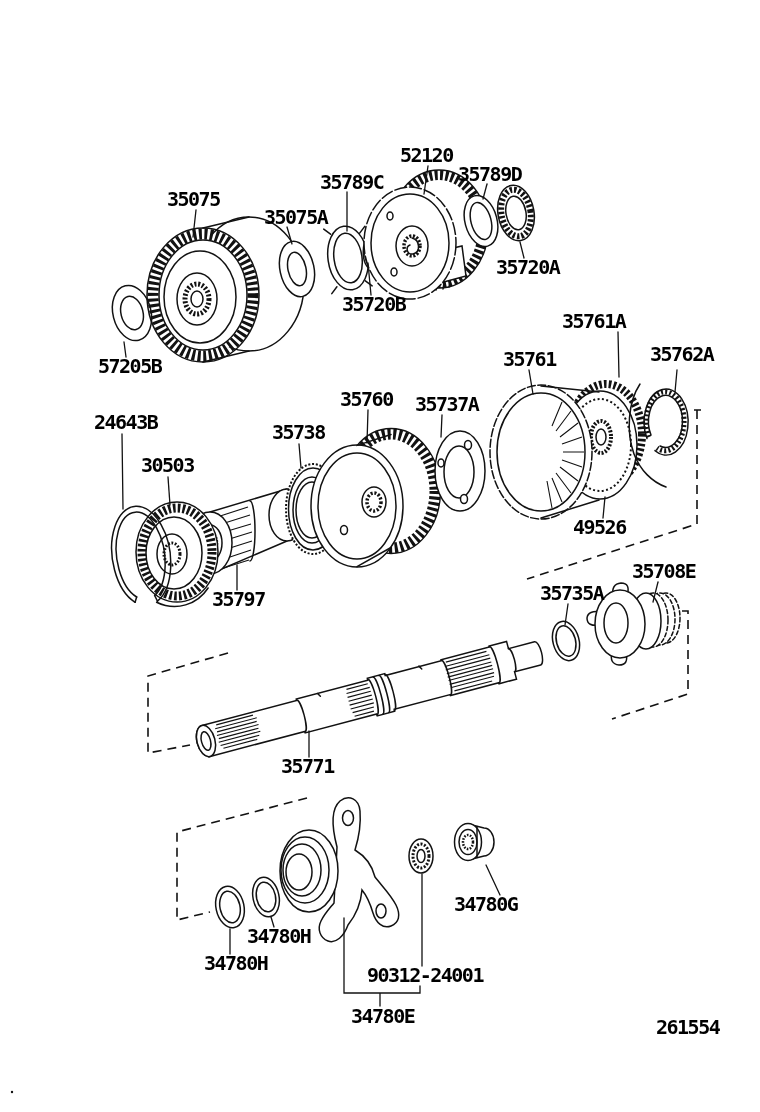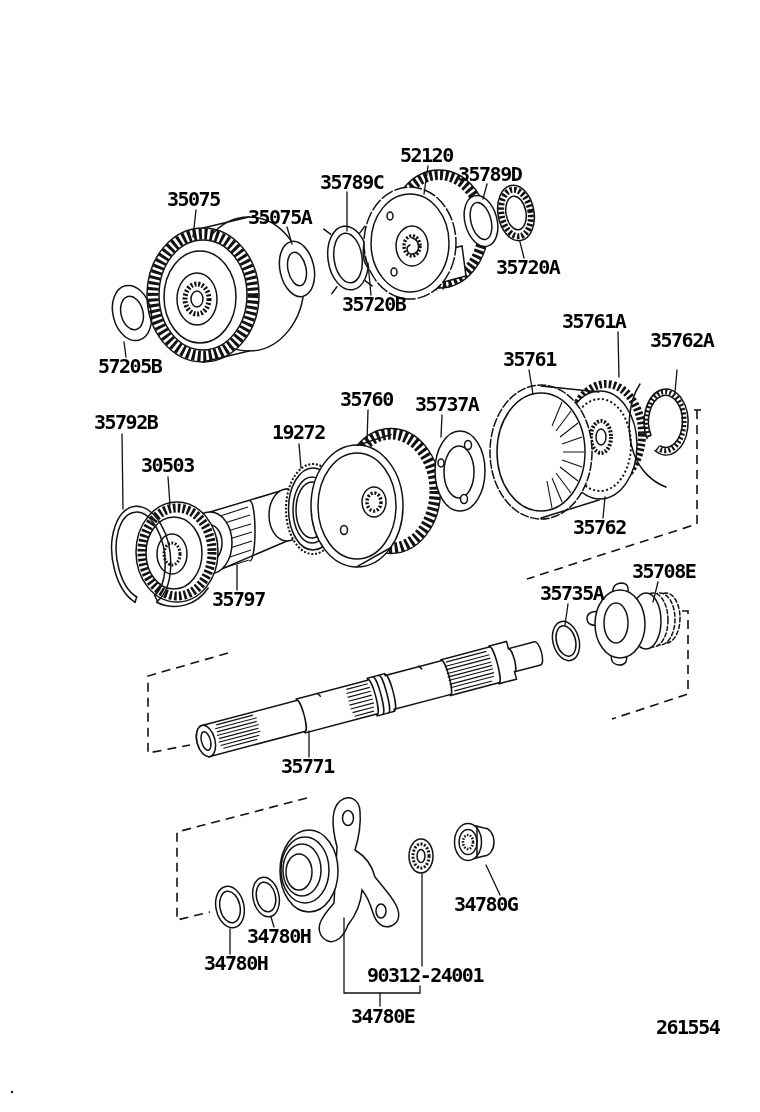--- a/index.html
+++ b/index.html
@@ -251,34 +251,34 @@
     <path class="ld" d="M309,757 L309,731"></path>
     <path class="ld" d="M230,954 L230,929"></path>
     <path class="ld" d="M274,927 L271,917"></path>
     <path class="ld" d="M500,895 L486,865"></path>
     <path class="ld" d="M344,918 L344,993 L420,993 L420,986 M422,874 L422,966 M380,993 L380,1006"></path>
   </g>
   <circle cx="12" cy="1092" r="1.2" fill="#121212"></circle>
 </svg>
 
 <div class="lbl" style="left:167px;top:189px">35075</div>
-<div class="lbl" style="left:248px;top:207px">35075A</div>
+<div class="lbl" style="left:264px;top:207px">35075A</div>
 <div class="lbl" style="left:98px;top:356px">57205B</div>
 <div class="lbl" style="left:320px;top:172px">35789C</div>
 <div class="lbl" style="left:400px;top:145px">52120</div>
 <div class="lbl" style="left:458px;top:164px">35789D</div>
 <div class="lbl" style="left:496px;top:257px">35720A</div>
 <div class="lbl" style="left:342px;top:294px">35720B</div>
 <div class="lbl" style="left:562px;top:311px">35761A</div>
 <div class="lbl" style="left:503px;top:349px">35761</div>
-<div class="lbl" style="left:650px;top:330px">35762A</div>
-<div class="lbl" style="left:573px;top:517px">35762</div>
-<div class="lbl" style="left:94px;top:412px">35792B</div>
+<div class="lbl" style="left:650px;top:344px">35762A</div>
+<div class="lbl" style="left:573px;top:517px">49526</div>
+<div class="lbl" style="left:94px;top:412px">24643B</div>
 <div class="lbl" style="left:141px;top:455px">30503</div>
-<div class="lbl" style="left:272px;top:422px">19272</div>
+<div class="lbl" style="left:272px;top:422px">35738</div>
 <div class="lbl" style="left:340px;top:389px">35760</div>
 <div class="lbl" style="left:415px;top:394px">35737A</div>
 <div class="lbl" style="left:212px;top:589px">35797</div>
 <div class="lbl" style="left:540px;top:583px">35735A</div>
 <div class="lbl" style="left:632px;top:561px">35708E</div>
 <div class="lbl" style="left:281px;top:756px">35771</div>
 <div class="lbl" style="left:204px;top:953px">34780H</div>
 <div class="lbl" style="left:247px;top:926px">34780H</div>
 <div class="lbl" style="left:454px;top:894px">34780G</div>
 <div class="lbl" style="left:367px;top:965px">90312-24001</div>

